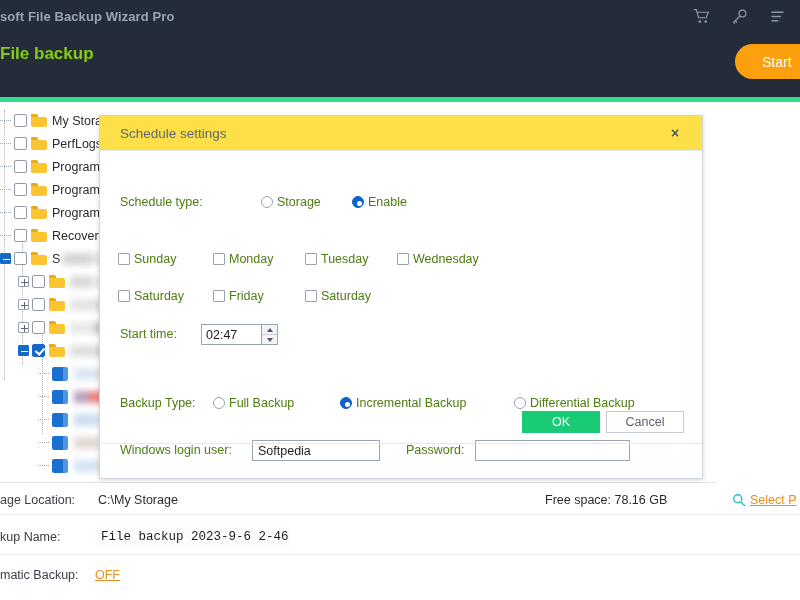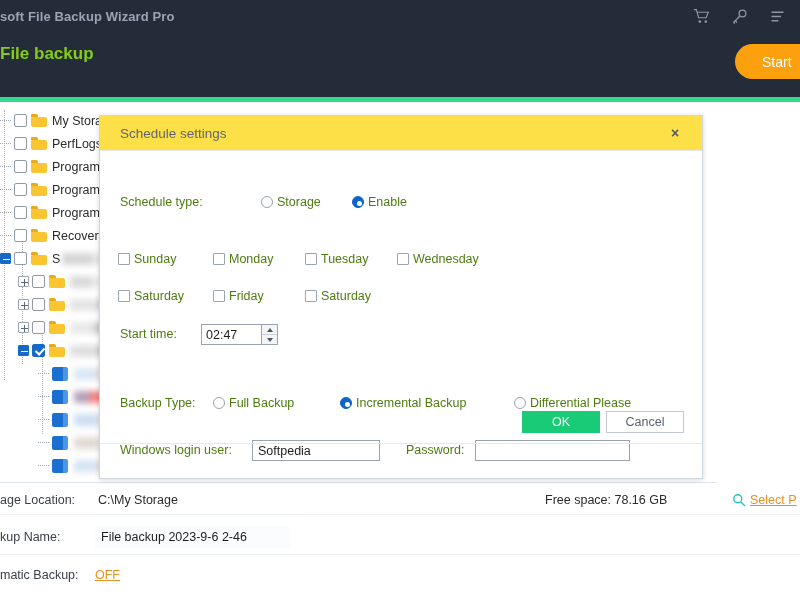--- a/index.html
+++ b/index.html
@@ -323,20 +323,21 @@
     text-decoration: underline; cursor: pointer;
   }
   .name-input {
     height: 22px; width: 195px;
     background: #fbfcfd;
     border: 1px solid transparent;
     font-size: 12.5px; color: #1d1d1d;
     padding: 0 5px;
     display: flex; align-items: center;
     cursor: text;
+    font-family: Liberation Mono, monospace;
   }
   .mag { width: 14px; height: 14px; color: #1fc4c4; margin-right: 4px; }
   .mag svg { display:block; }
 </style>
 </head>
 <body>
 
 <div id="app">
 
   <div class="titlebar">
@@ -543,21 +544,21 @@
       <div class="row radio-item" style="left:113px; top:245px;">
         <span class="radio"></span>
         <span class="lbl">Full Backup</span>
       </div>
       <div class="row radio-item" style="left:240px; top:245px;">
         <span class="radio on"></span>
         <span class="lbl">Incremental Backup</span>
       </div>
       <div class="row radio-item" style="left:414px; top:245px;">
         <span class="radio"></span>
-        <span class="lbl">Differential Please</span>
+        <span class="lbl">Differential Backup</span>
       </div>
 
       <div class="row" style="left:20px; top:292px;">
         <span class="lbl">Windows login user:</span>
       </div>
       <div class="row" style="left:152px; top:289px;">
         <span class="txt-input" style="width:128px;text-align:center;">Softpedia</span>
       </div>
       <div class="row" style="left:306px; top:292px;">
         <span class="lbl">Password:</span>

